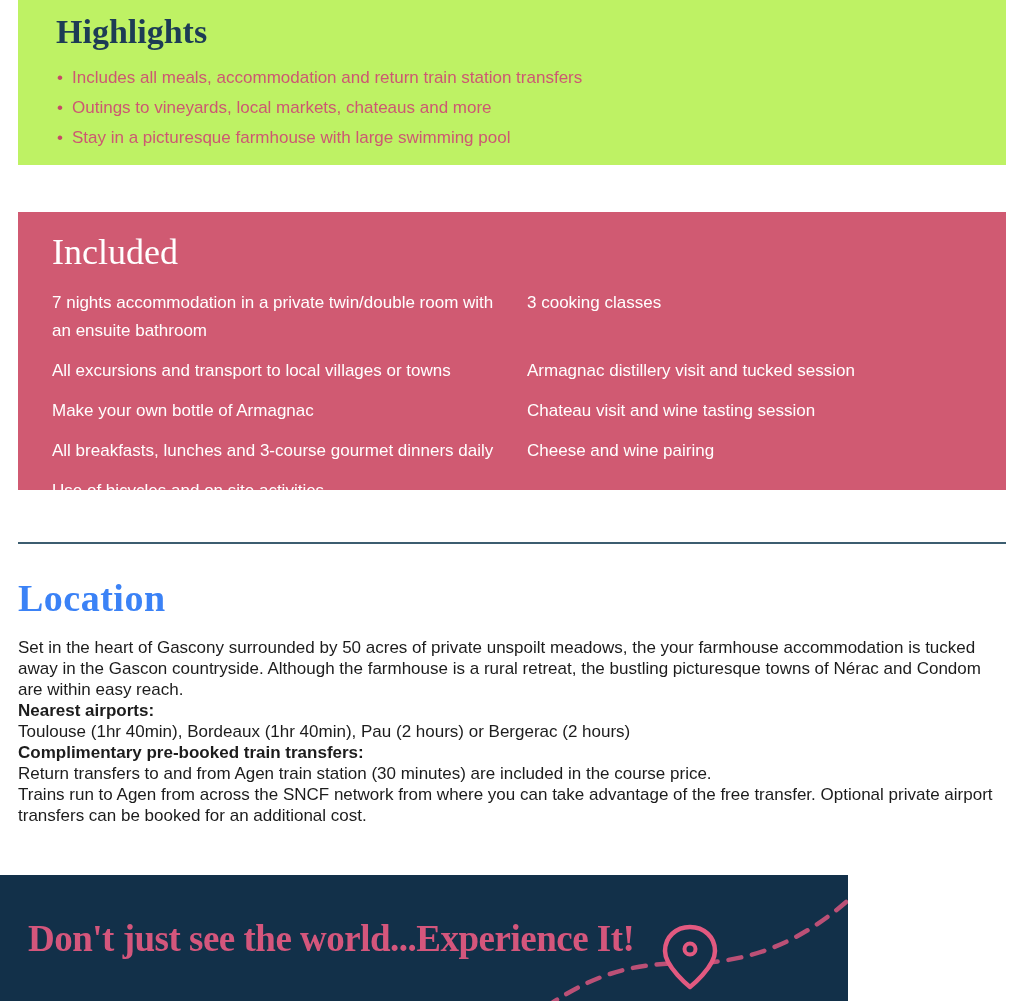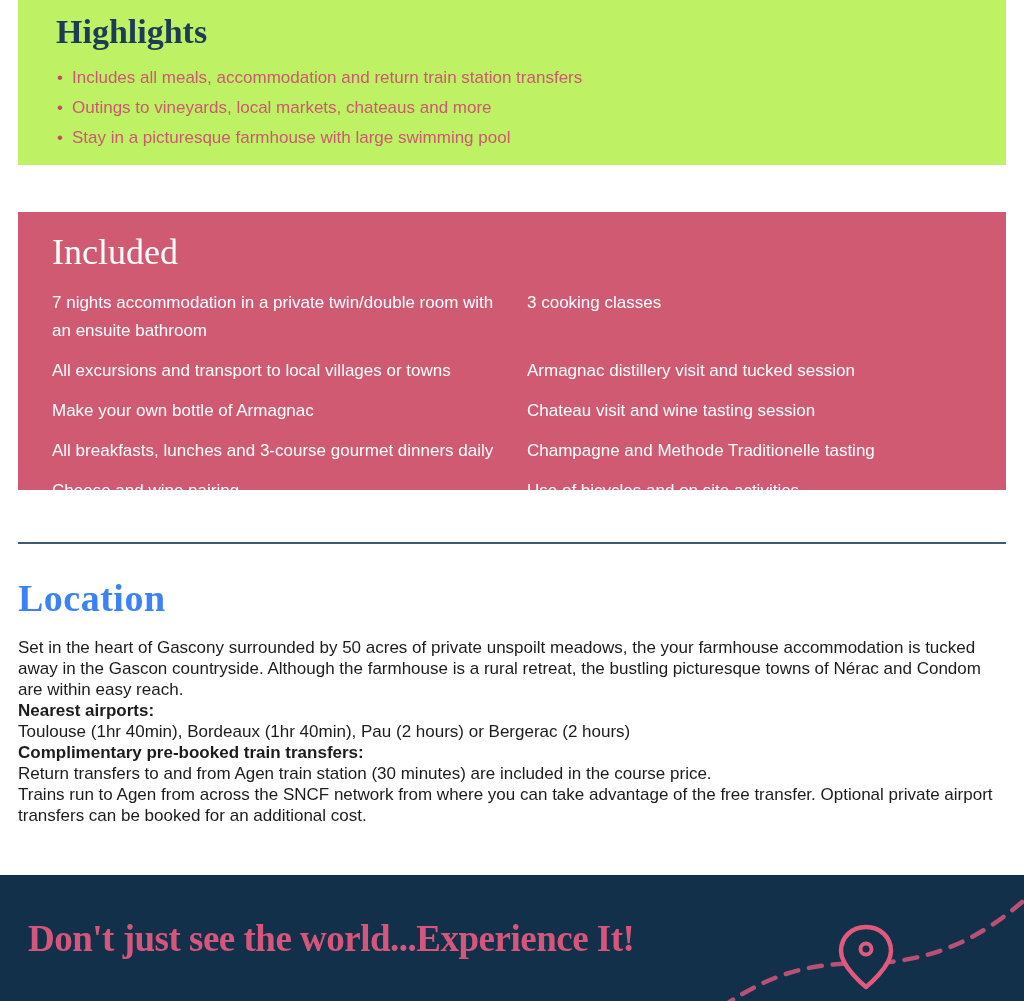--- a/index.html
+++ b/index.html
@@ -101,21 +101,21 @@
     line-height: 21px;
     max-width: 992px;
   }
   .location p.bold { font-weight: bold; }
 
   
   footer {
     position: absolute;
     left: 0;
     top: 875px;
-    width: 1024px;
+    width: 848px;
     height: 126px;
     background: #123049;
   }
   footer .tagline {
     position: absolute;
     left: 28px;
     top: 42px;
     font-family: "Liberation Serif", "DejaVu Serif", serif;
     font-weight: 600;
     font-size: 37px;
@@ -146,21 +146,20 @@
 <section class="included">
   <h2>Included</h2>
   <div class="grid">
     <div class="cell">7 nights accommodation in a private twin/double room with an ensuite bathroom</div>
     <div class="cell">3 cooking classes</div>
     <div class="cell">All excursions and transport to local villages or towns</div>
     <div class="cell">Armagnac distillery visit and tucked session</div>
     <div class="cell">Make your own bottle of Armagnac</div>
     <div class="cell">Chateau visit and wine tasting session</div>
     <div class="cell">All breakfasts, lunches and 3-course gourmet dinners daily</div>
-    <div class="cell">Champagne and Methode Traditionelle tasting</div>
     <div class="cell">Cheese and wine pairing</div>
     <div class="cell">Use of bicycles and on site activities</div>
   </div>
 </section>
 
 <hr class="divider">
 
 <section class="location">
   <h2>Location</h2>
   <p>Set in the heart of Gascony surrounded by 50 acres of private unspoilt meadows, the your farmhouse accommodation is tucked away in the Gascon countryside. Although the farmhouse is a rural retreat, the bustling picturesque towns of Nérac and Condom are within easy reach.</p>

